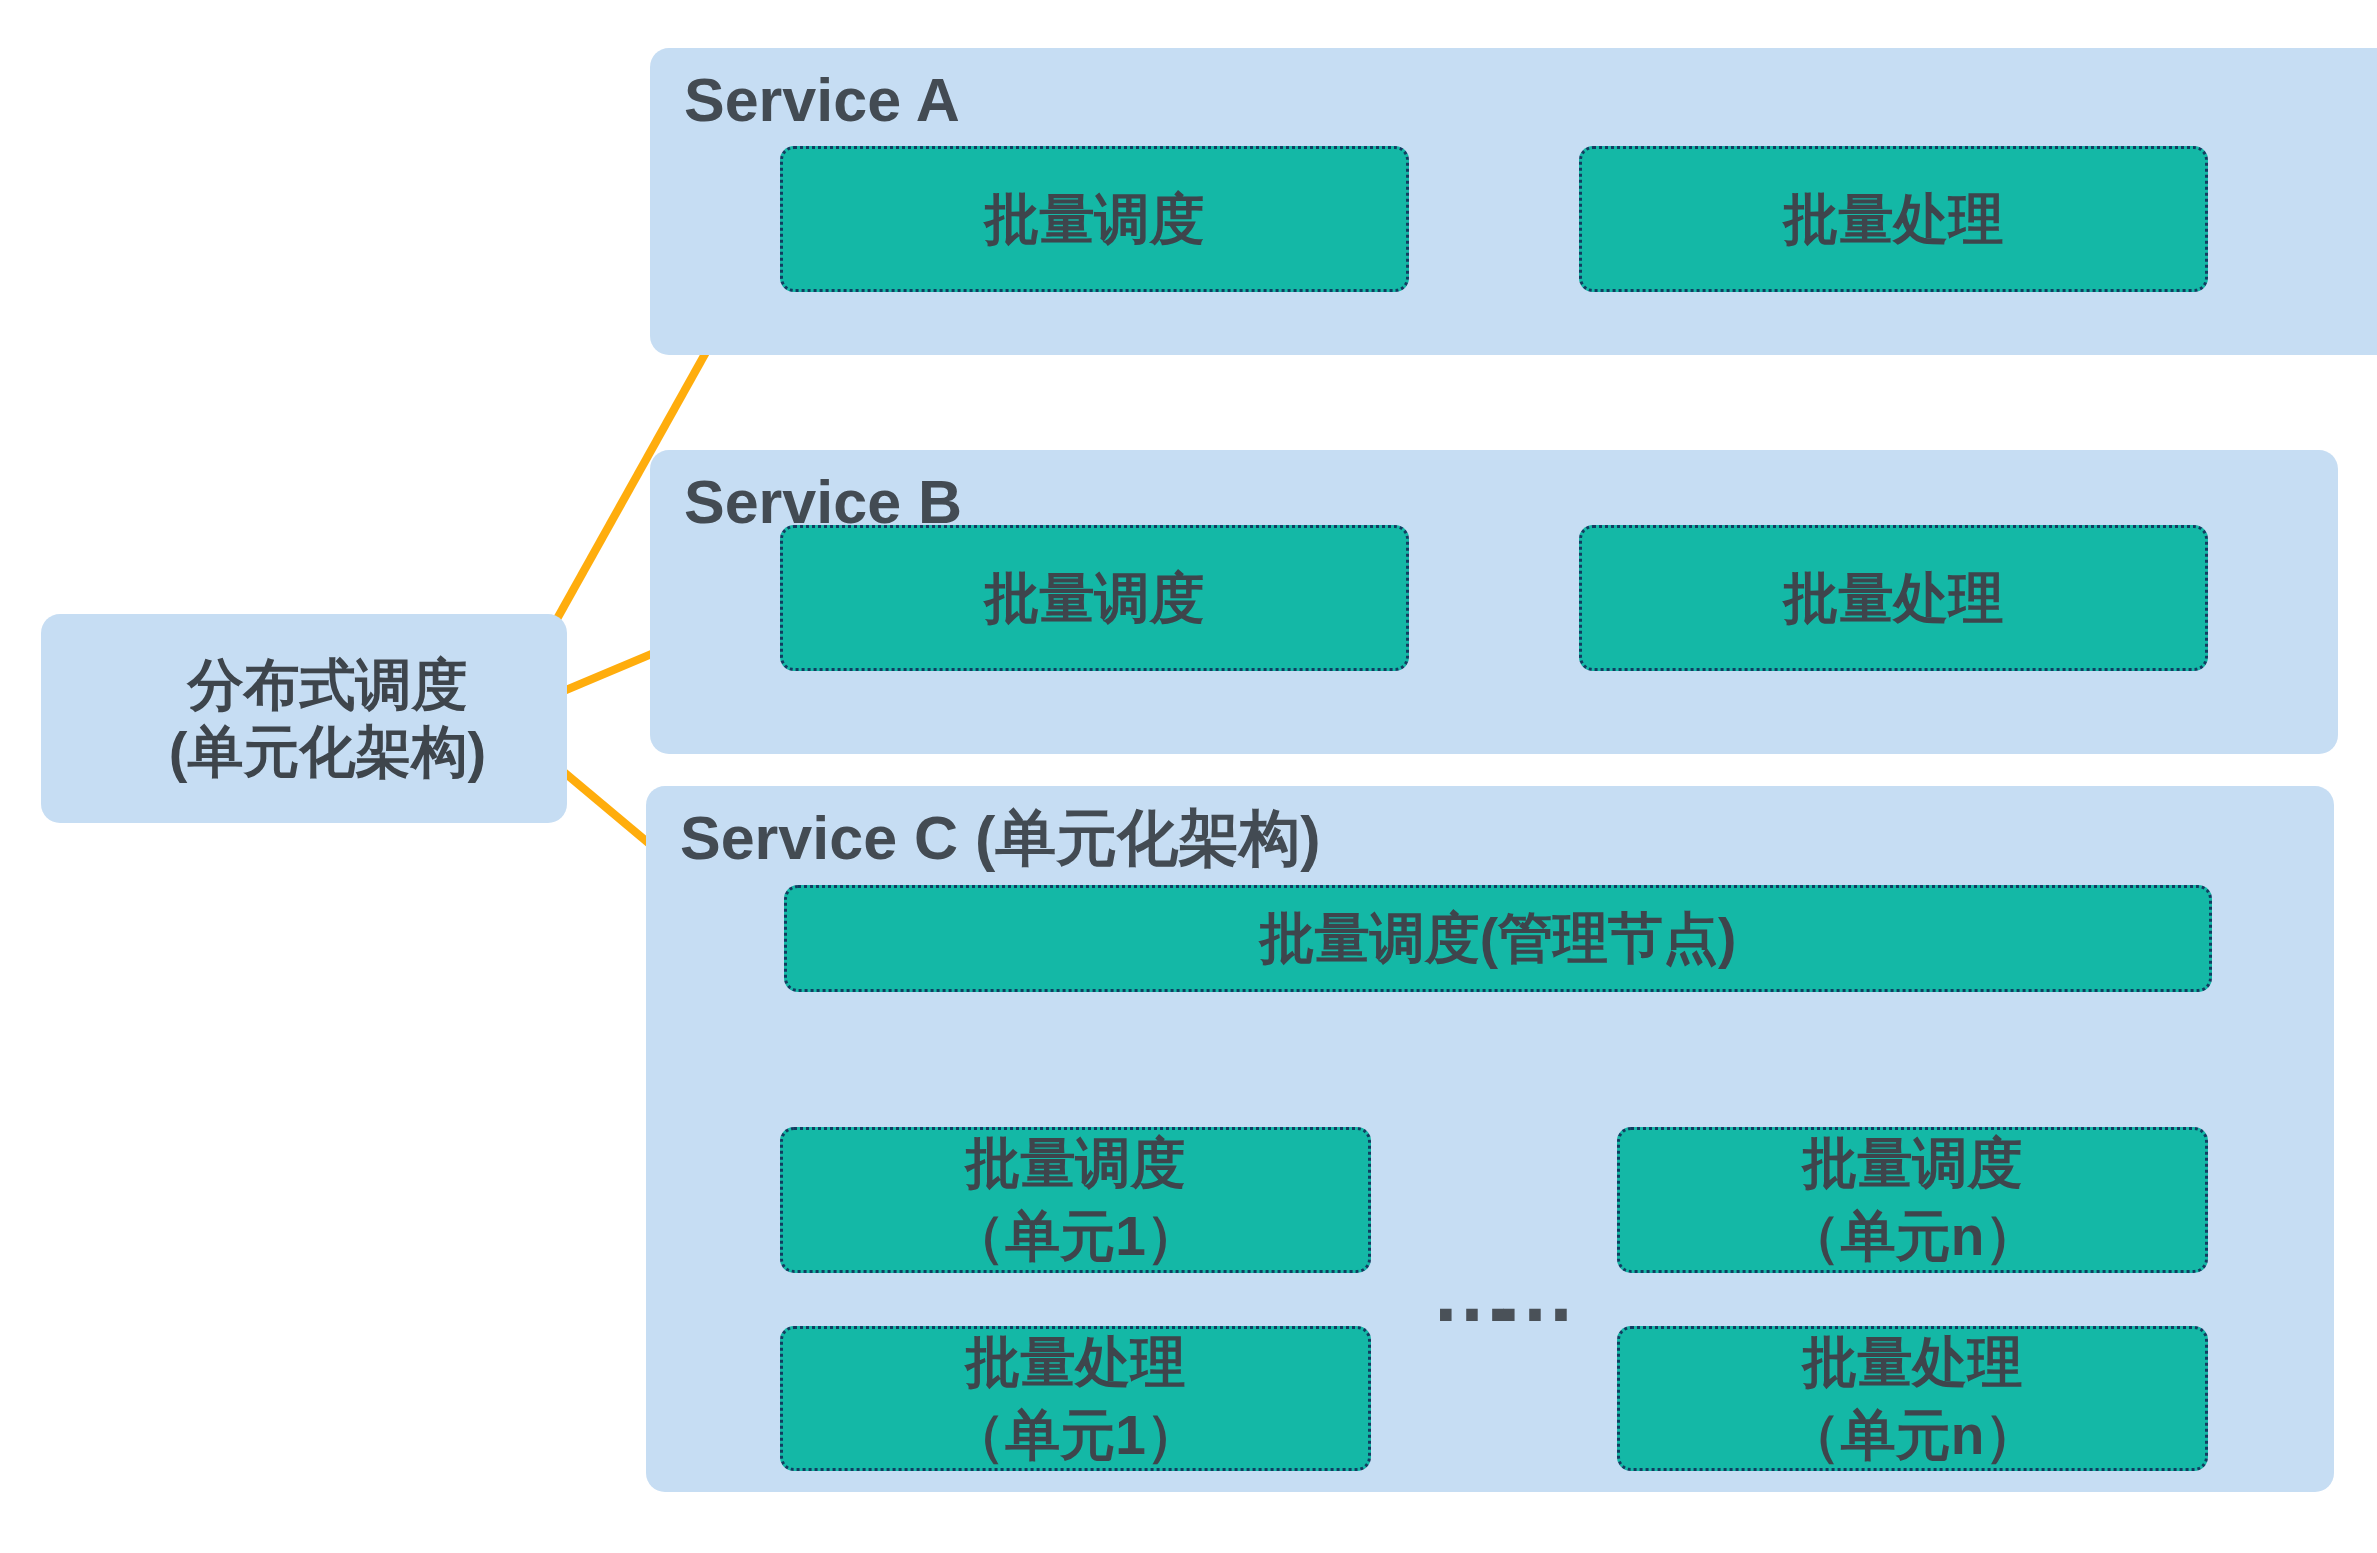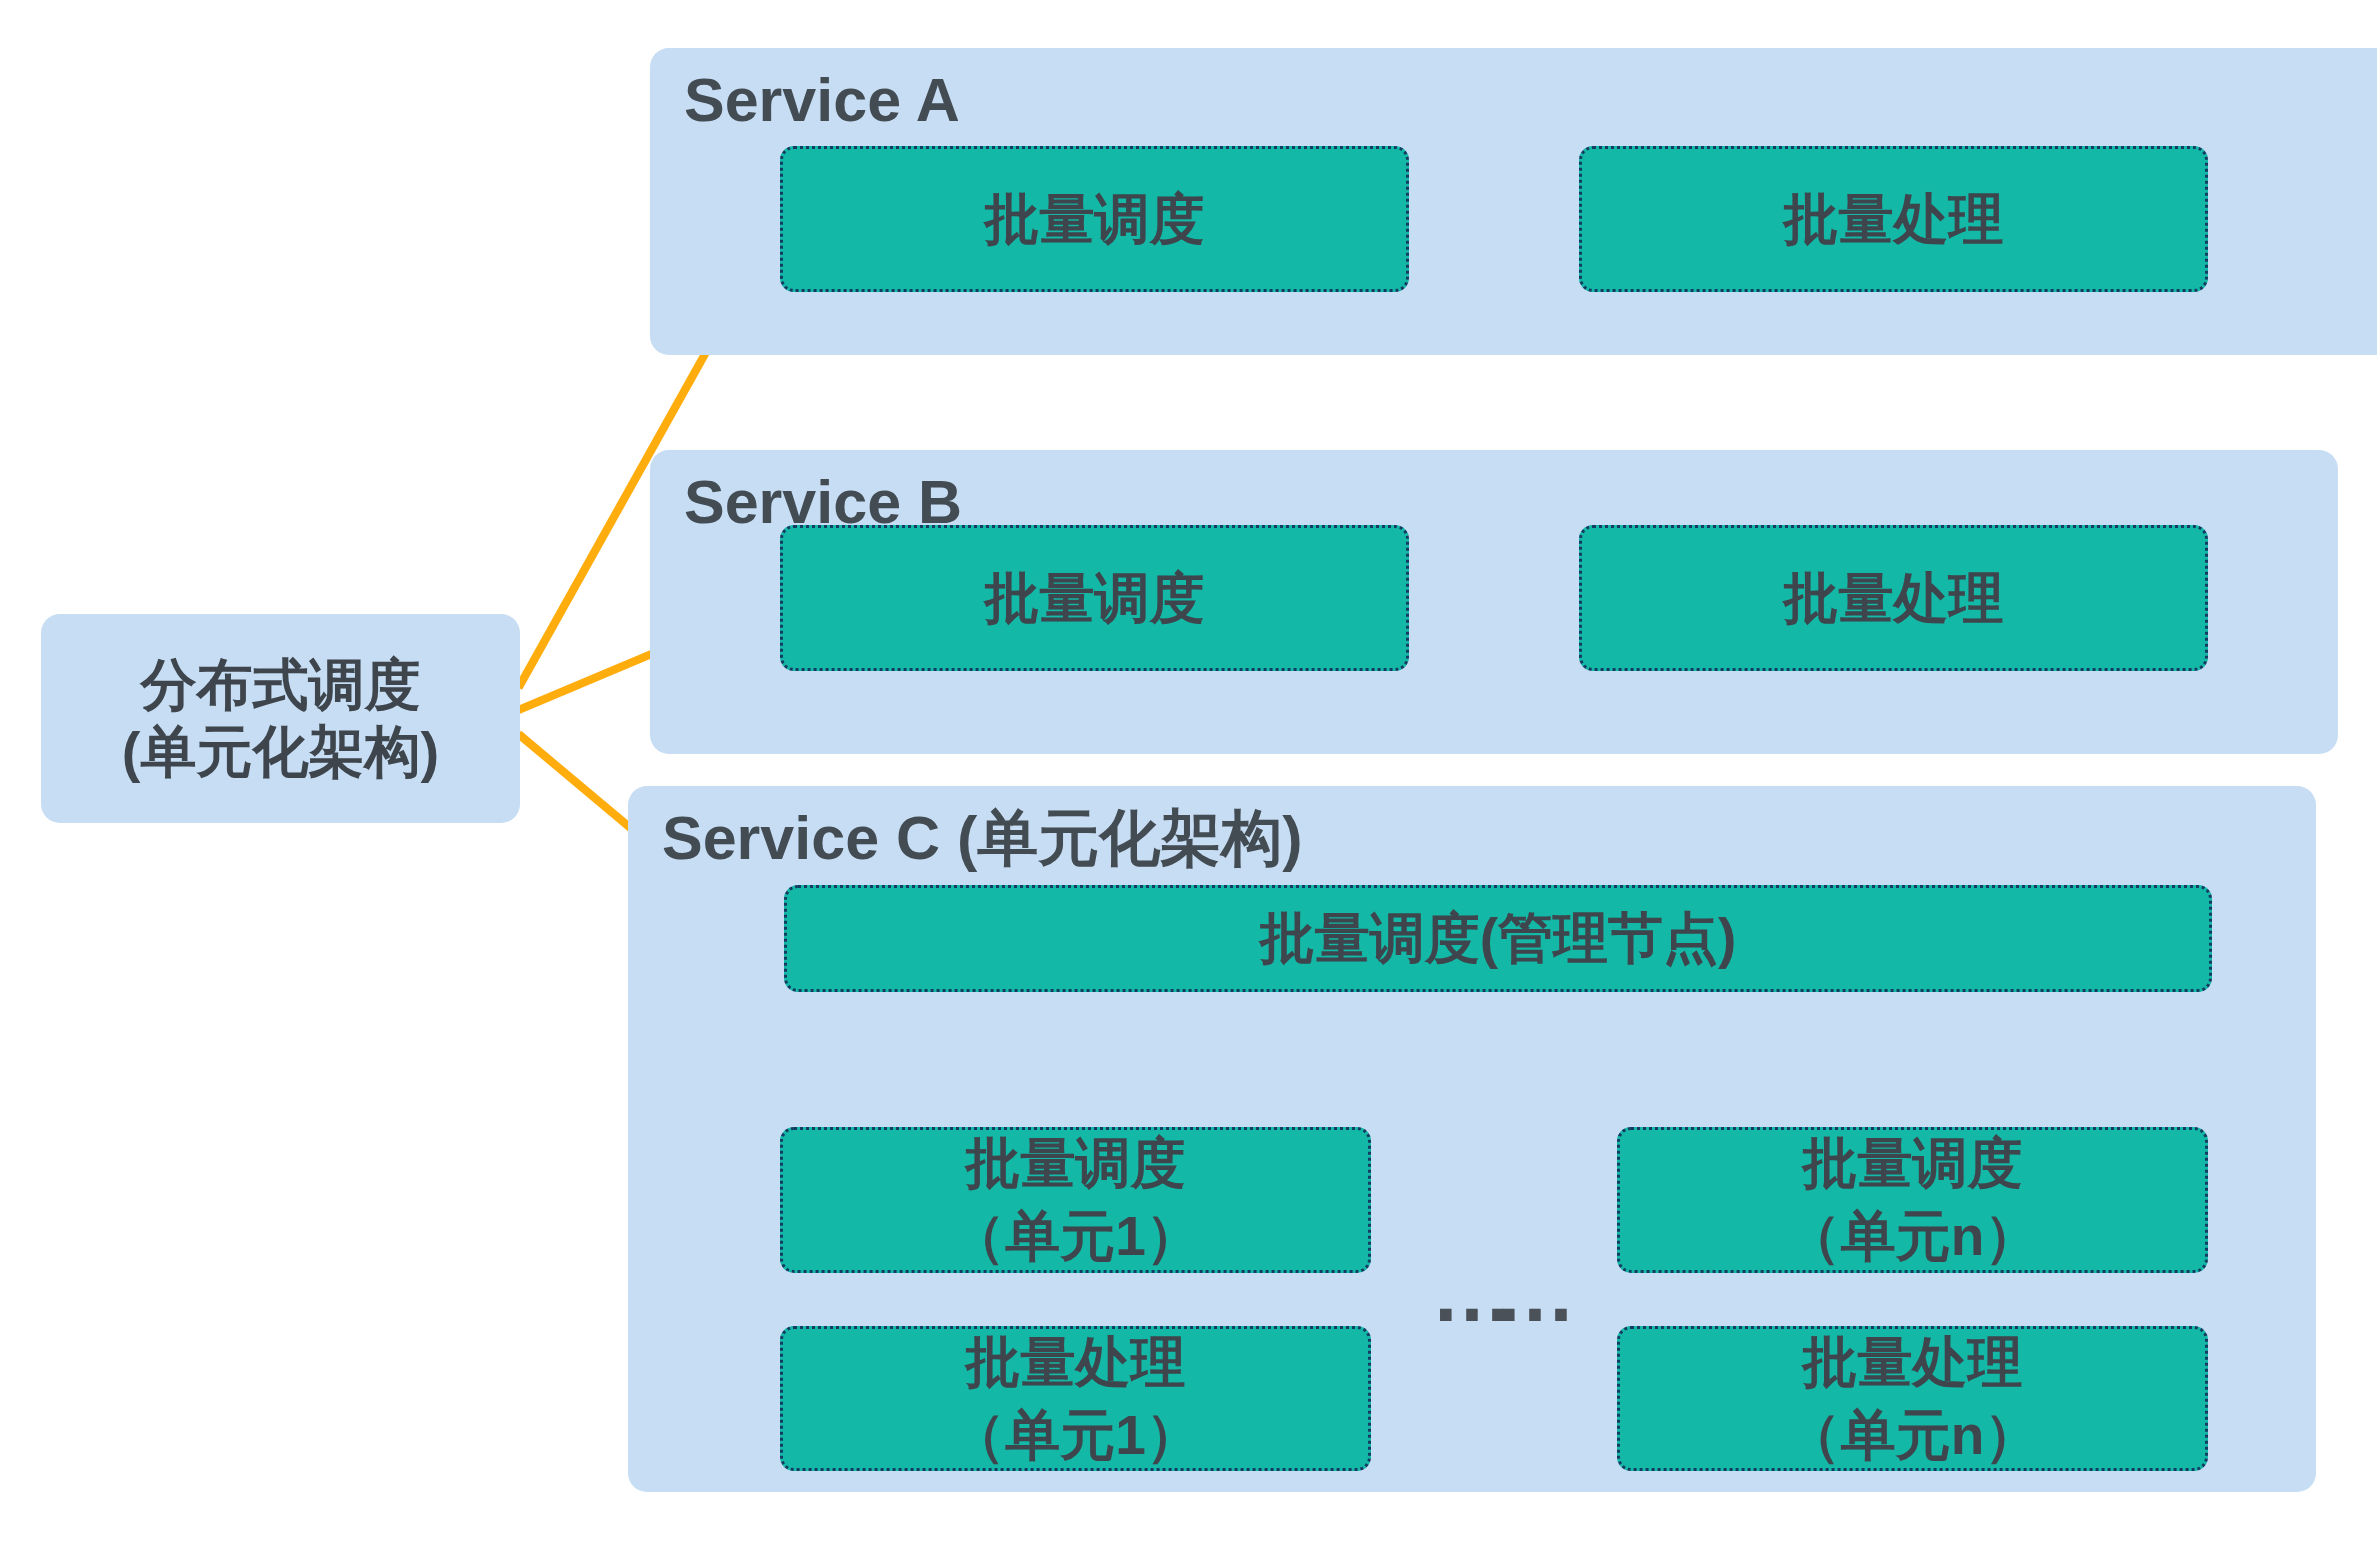--- a/index.html
+++ b/index.html
@@ -20,20 +20,21 @@
     display:flex;flex-direction:column;align-items:center;justify-content:center;
     color:#3e454c;font-size:55px;font-weight:700;line-height:1.32;text-align:center;
     box-sizing:border-box;white-space:nowrap;
   }
   .central{
     position:absolute;left:41px;top:614px;width:479px;height:209px;
     background:#c6ddf3;border-radius:19px;
     display:flex;flex-direction:column;align-items:center;justify-content:center;
     color:#3e454c;font-size:56px;font-weight:700;line-height:1.18;text-align:center;
     white-space:nowrap;
+    padding-left:47px;
   }
   .arrow-layer{position:absolute;left:0;top:0;pointer-events:none;}
   .arrow-layer line{stroke:#ffad0d;stroke-width:13;}
   .ellipsis{
     position:absolute;left:1383px;top:1239px;width:222px;height:108px;
     display:flex;align-items:center;justify-content:center;
     color:#4a5158;font-size:82px;font-weight:700;letter-spacing:-19px;
     line-height:1;overflow:visible;white-space:nowrap;
   }
 </style>
@@ -77,21 +78,21 @@
   <section class="container" style="left:650px;top:413px;width:1688px;height:304px;margin-top:37px;">
     <h2 class="svc-title">Service B</h2>
   </section>
   <div class="node" style="left:780px;top:525px;width:629px;height:146px;">
     <span>批量调度</span>
   </div>
   <div class="node" style="left:1579px;top:525px;width:629px;height:146px;">
     <span>批量处理</span>
   </div>
 
-  <section class="container" style="left:628px;top:786px;width:1688px;height:706px;">
+  <section class="container" style="left:646px;top:786px;width:1688px;height:706px;">
     <h2 class="svc-title">Service C (单元化架构)</h2>
   </section>
   <div class="node" style="left:784px;top:885px;width:1428px;height:107px;">
     <span>批量调度(管理节点)</span>
   </div>
 
   <div class="node" style="left:780px;top:1127px;width:591px;height:146px;">
     <span>批量调度</span>
     <span>（单元1）</span>
   </div>

